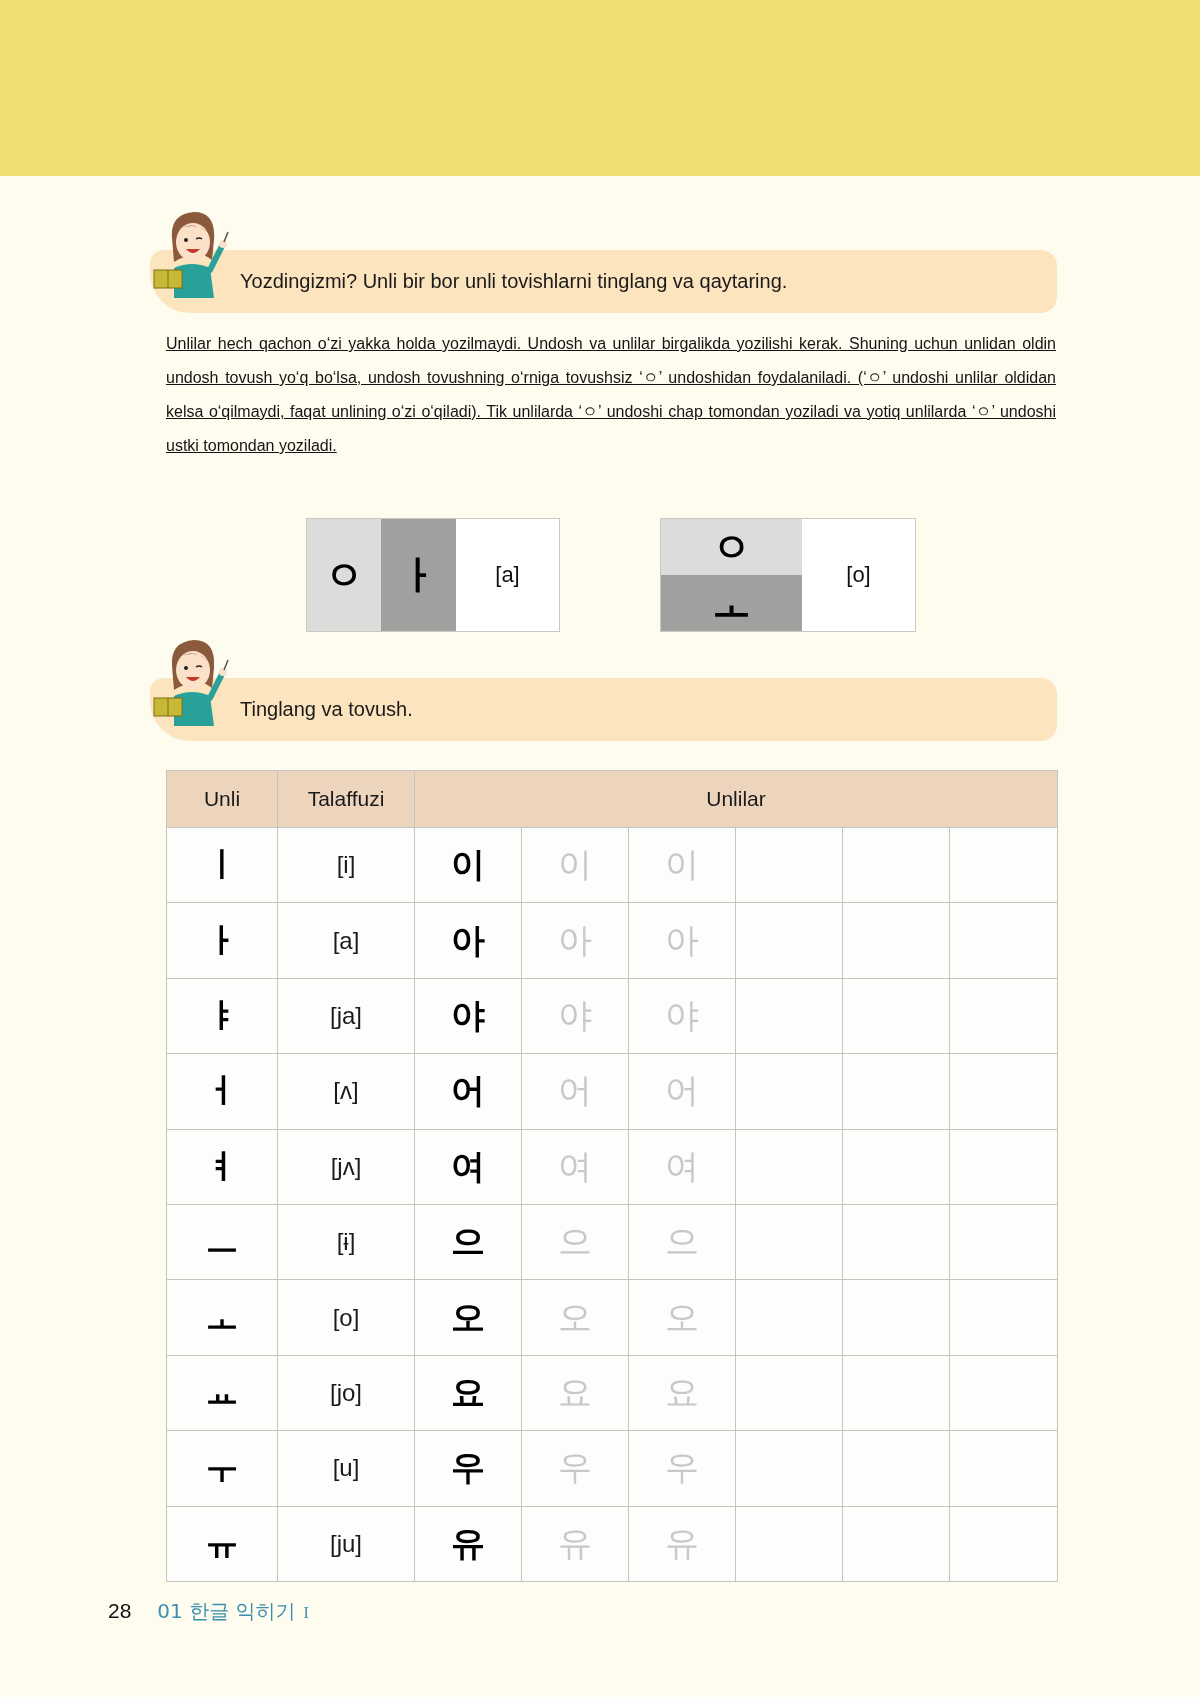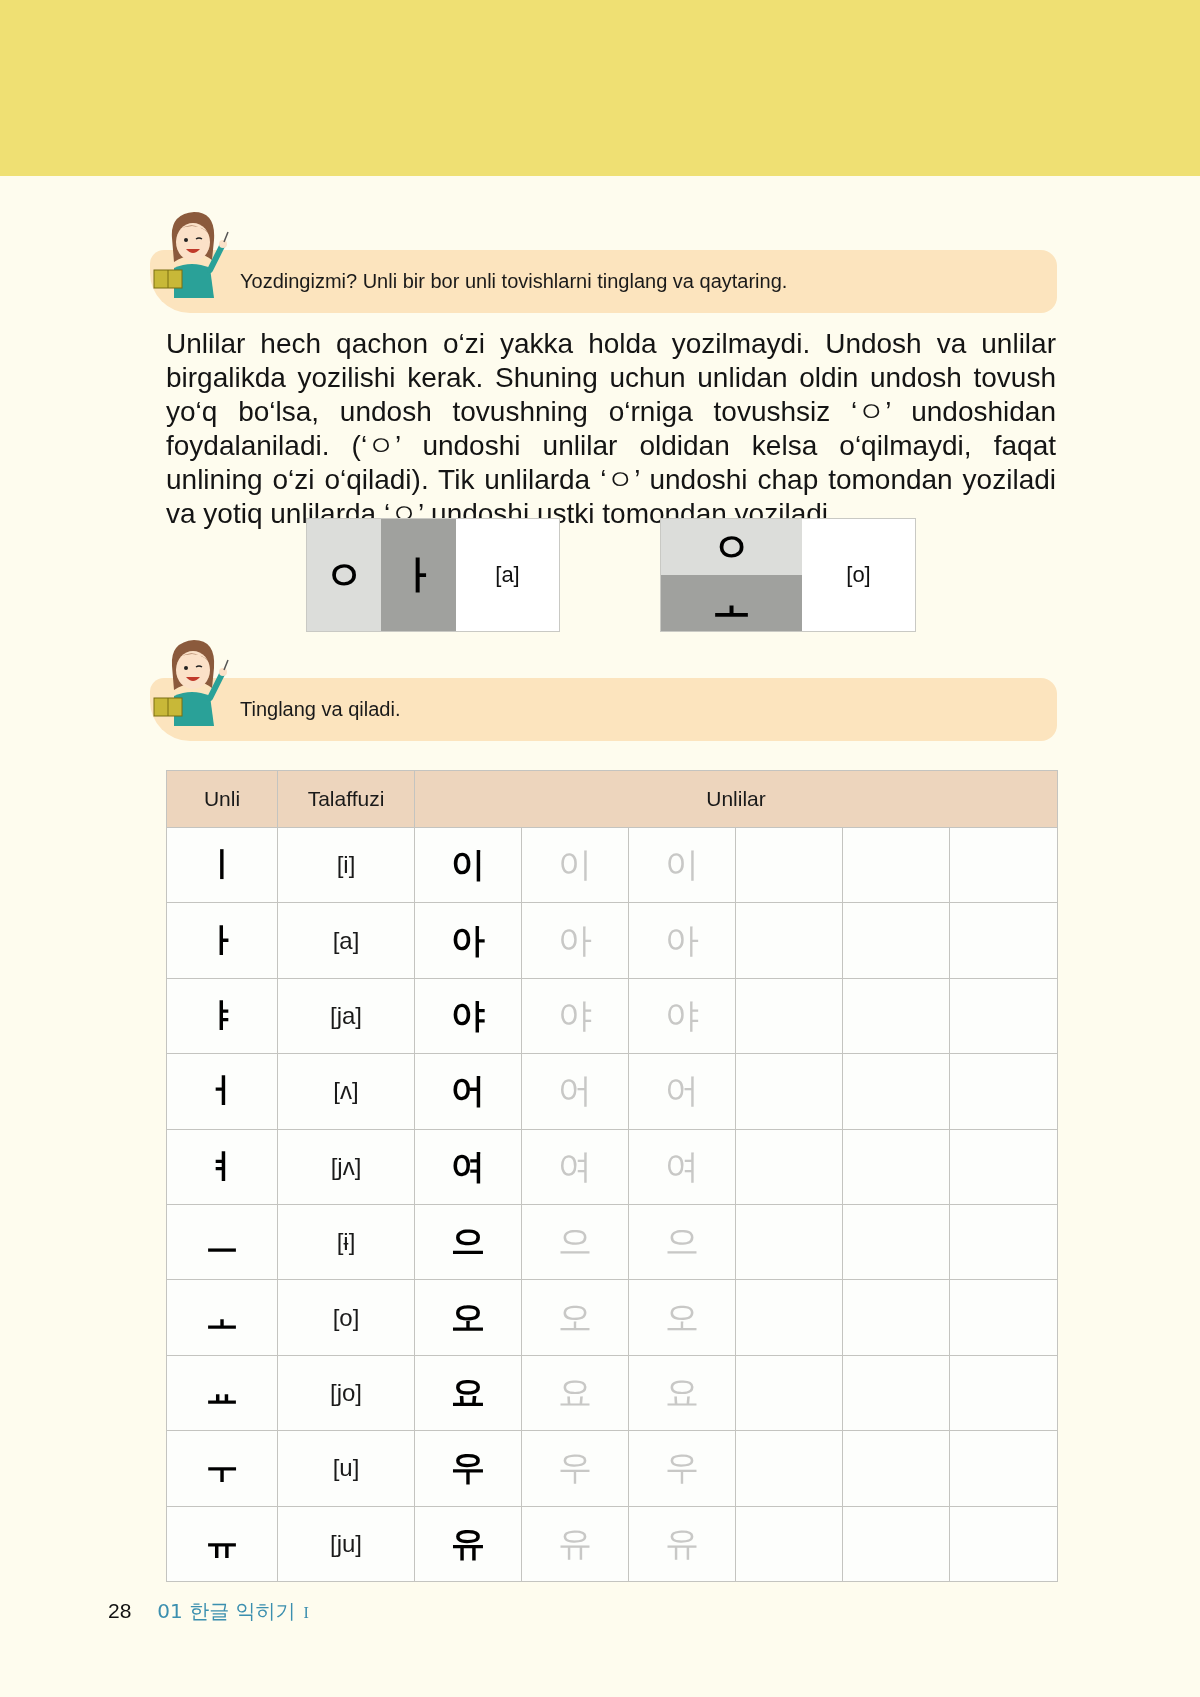--- a/index.html
+++ b/index.html
@@ -23,22 +23,23 @@
   .banner-text {
     position: absolute; left: 90px; top: 0; height: 63px;
     display: flex; align-items: center;
     font-size: 20px; color: #1a1a1a;
   }
   .mascot {
     position: absolute; width: 86px; height: 92px;
   }
   .paragraph {
     position: absolute; left: 166px; top: 327px; width: 890px;
-    font-size: 28px; line-height: 34px; text-align: justify;
+    font-size: 16px; line-height: 34px; text-align: justify;
     color: #141414;
+    text-decoration: underline;
   }
   .demo-box {
     position: absolute; top: 518px; height: 114px;
     border: 1px solid #c9c9c4; background: #fff; display: flex;
   }
   .demo-cell {
     display: flex; align-items: center; justify-content: center;
     font-family: "DejaVu Sans", sans-serif;
   }
   .glyph-big { font-size: 40px; font-weight: bold; color: #000; }
@@ -112,21 +113,21 @@
     <div class="demo-cell" style="flex:1; background:#A0A19E;">
       <span class="glyph-big">ㅗ</span>
     </div>
   </div>
   <div class="demo-cell" style="flex:1; background:#fff;">
     <span class="ipa-label">[o]</span>
   </div>
 </div>
 
 <div class="banner" style="top:678px;">
-  <div class="banner-text">Tinglang va qiladi.</div>
+  <div class="banner-text">Tinglang va tovush.</div>
 </div>
 <svg class="mascot" style="left:152px; top:636px;" viewBox="0 0 86 92">
   <path d="M20 30 Q18 6 42 4 Q64 4 62 32 L60 52 Q50 44 42 48 Q30 48 22 54 Z" fill="#8B5A3C"></path>
   <ellipse cx="41" cy="34" rx="17" ry="19" fill="#FBE1C8"></ellipse>
   <path d="M24 24 Q40 10 58 26 Q50 18 40 18 Q30 18 24 24Z" fill="#8B5A3C"></path>
   <circle cx="34" cy="32" r="2" fill="#222"></circle>
   <path d="M44 31 Q47 29 50 31" stroke="#222" stroke-width="1.5" fill="none"></path>
   <path d="M34 41 Q41 49 48 41 Z" fill="#C0392B"></path>
   <path d="M22 60 Q40 52 58 60 L62 90 L22 90 Z" fill="#2AA198"></path>
   <path d="M58 62 L70 38" stroke="#2AA198" stroke-width="6" stroke-linecap="round"></path>

